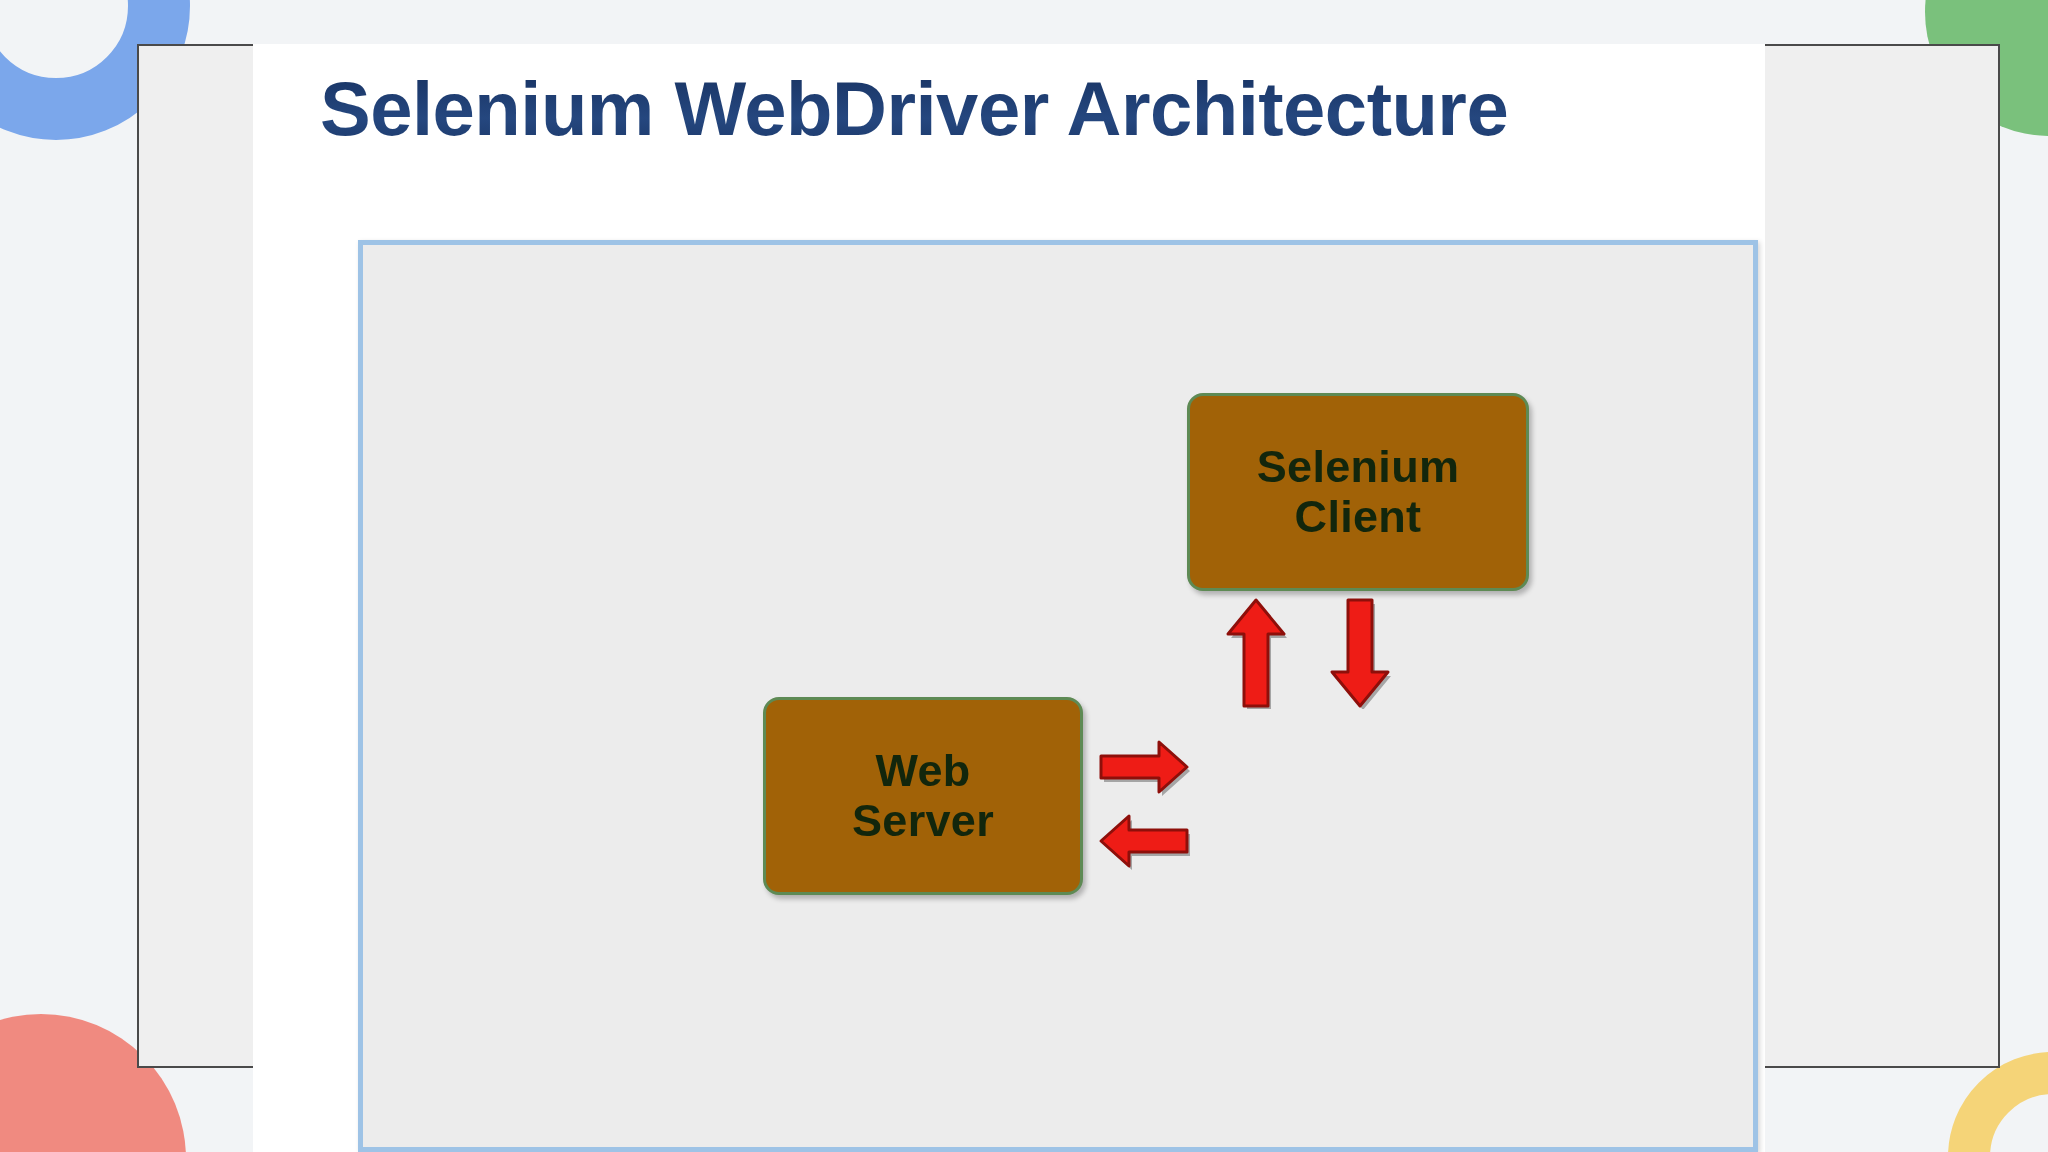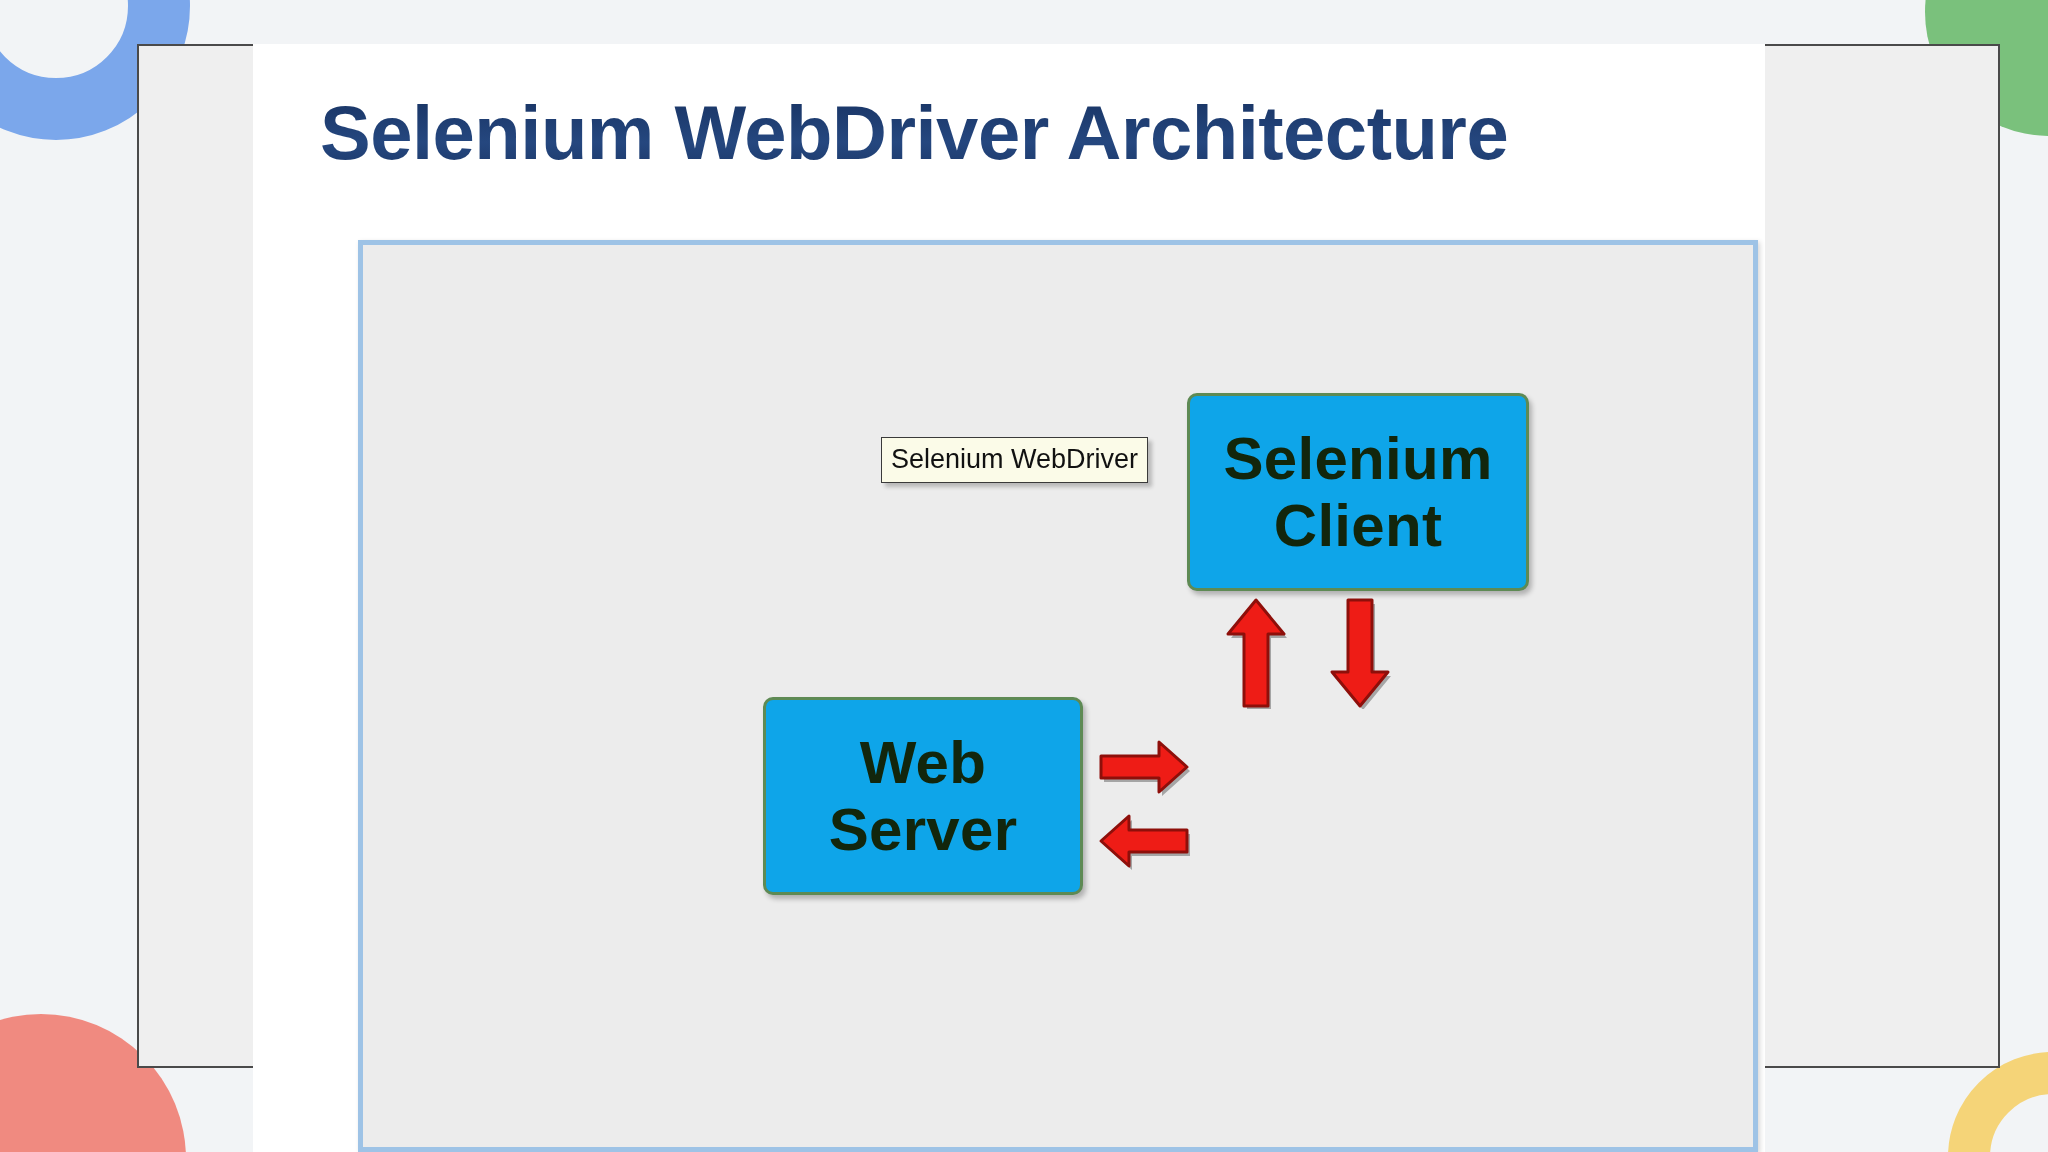--- a/index.html
+++ b/index.html
@@ -86,21 +86,20 @@
     line-height: 94px;
     font-weight: 700;
     letter-spacing: -0.5px;
     color: #1F3864;
     background: linear-gradient(180deg, #16305E 0%, #23437F 55%, #1C3companies 100%);
     background: linear-gradient(180deg, #16305E 0%, #25477f 60%, #1a3565 100%);
     -webkit-background-clip: text;
     background-clip: text;
     -webkit-text-fill-color: transparent;
     white-space: nowrap;
-    margin-top: 24px;
   }
 
   
   #diagram-frame {
     position: absolute;
     left: 358px;
     top: 240px;
     width: 1400px;
     height: 912px;
     background: #ECECEC;
@@ -109,31 +108,31 @@
     box-shadow: 2px 2px 5px rgba(0,0,0,0.16);
   }
   #diagram-canvas {
     position: absolute;
     inset: 0;
   }
 
   
   .node-box {
     position: absolute;
-    background: #0ea5e9;
+    background: #a16207;
     border: 3px solid #5E8A54;
-    border-radius: 10px;
+    border-radius: 16px;
     box-sizing: border-box;
     display: flex;
     align-items: center;
     justify-content: center;
     text-align: center;
     color: #12260C;
     font-weight: 700;
-    font-size: 60px;
+    font-size: 45px;
     line-height: 1.12;
     letter-spacing: 0.3px;
     box-shadow: 3px 4px 5px rgba(0,0,0,0.25);
     font-family: "Liberation Sans", sans-serif;
   }
   #node-selenium-client {
     left: 824px;
     top: 148px;
     width: 342px;
     height: 198px;
@@ -185,21 +184,20 @@
 
 <div id="doc-panel"></div>
 
 <div id="slide-page"></div>
 
 <div id="slide-title">Selenium WebDriver Architecture</div>
 
 <div id="diagram-frame">
   <div id="diagram-canvas">
 
-    <div id="tooltip-selenium-webdriver">Selenium WebDriver</div>
 
     <div class="node-box" id="node-selenium-client">
       <span class="node-label">Selenium
 Client</span>
     </div>
 
     <div class="node-box" id="node-web-server">
       <span class="node-label">Web
 Server</span>
     </div>

